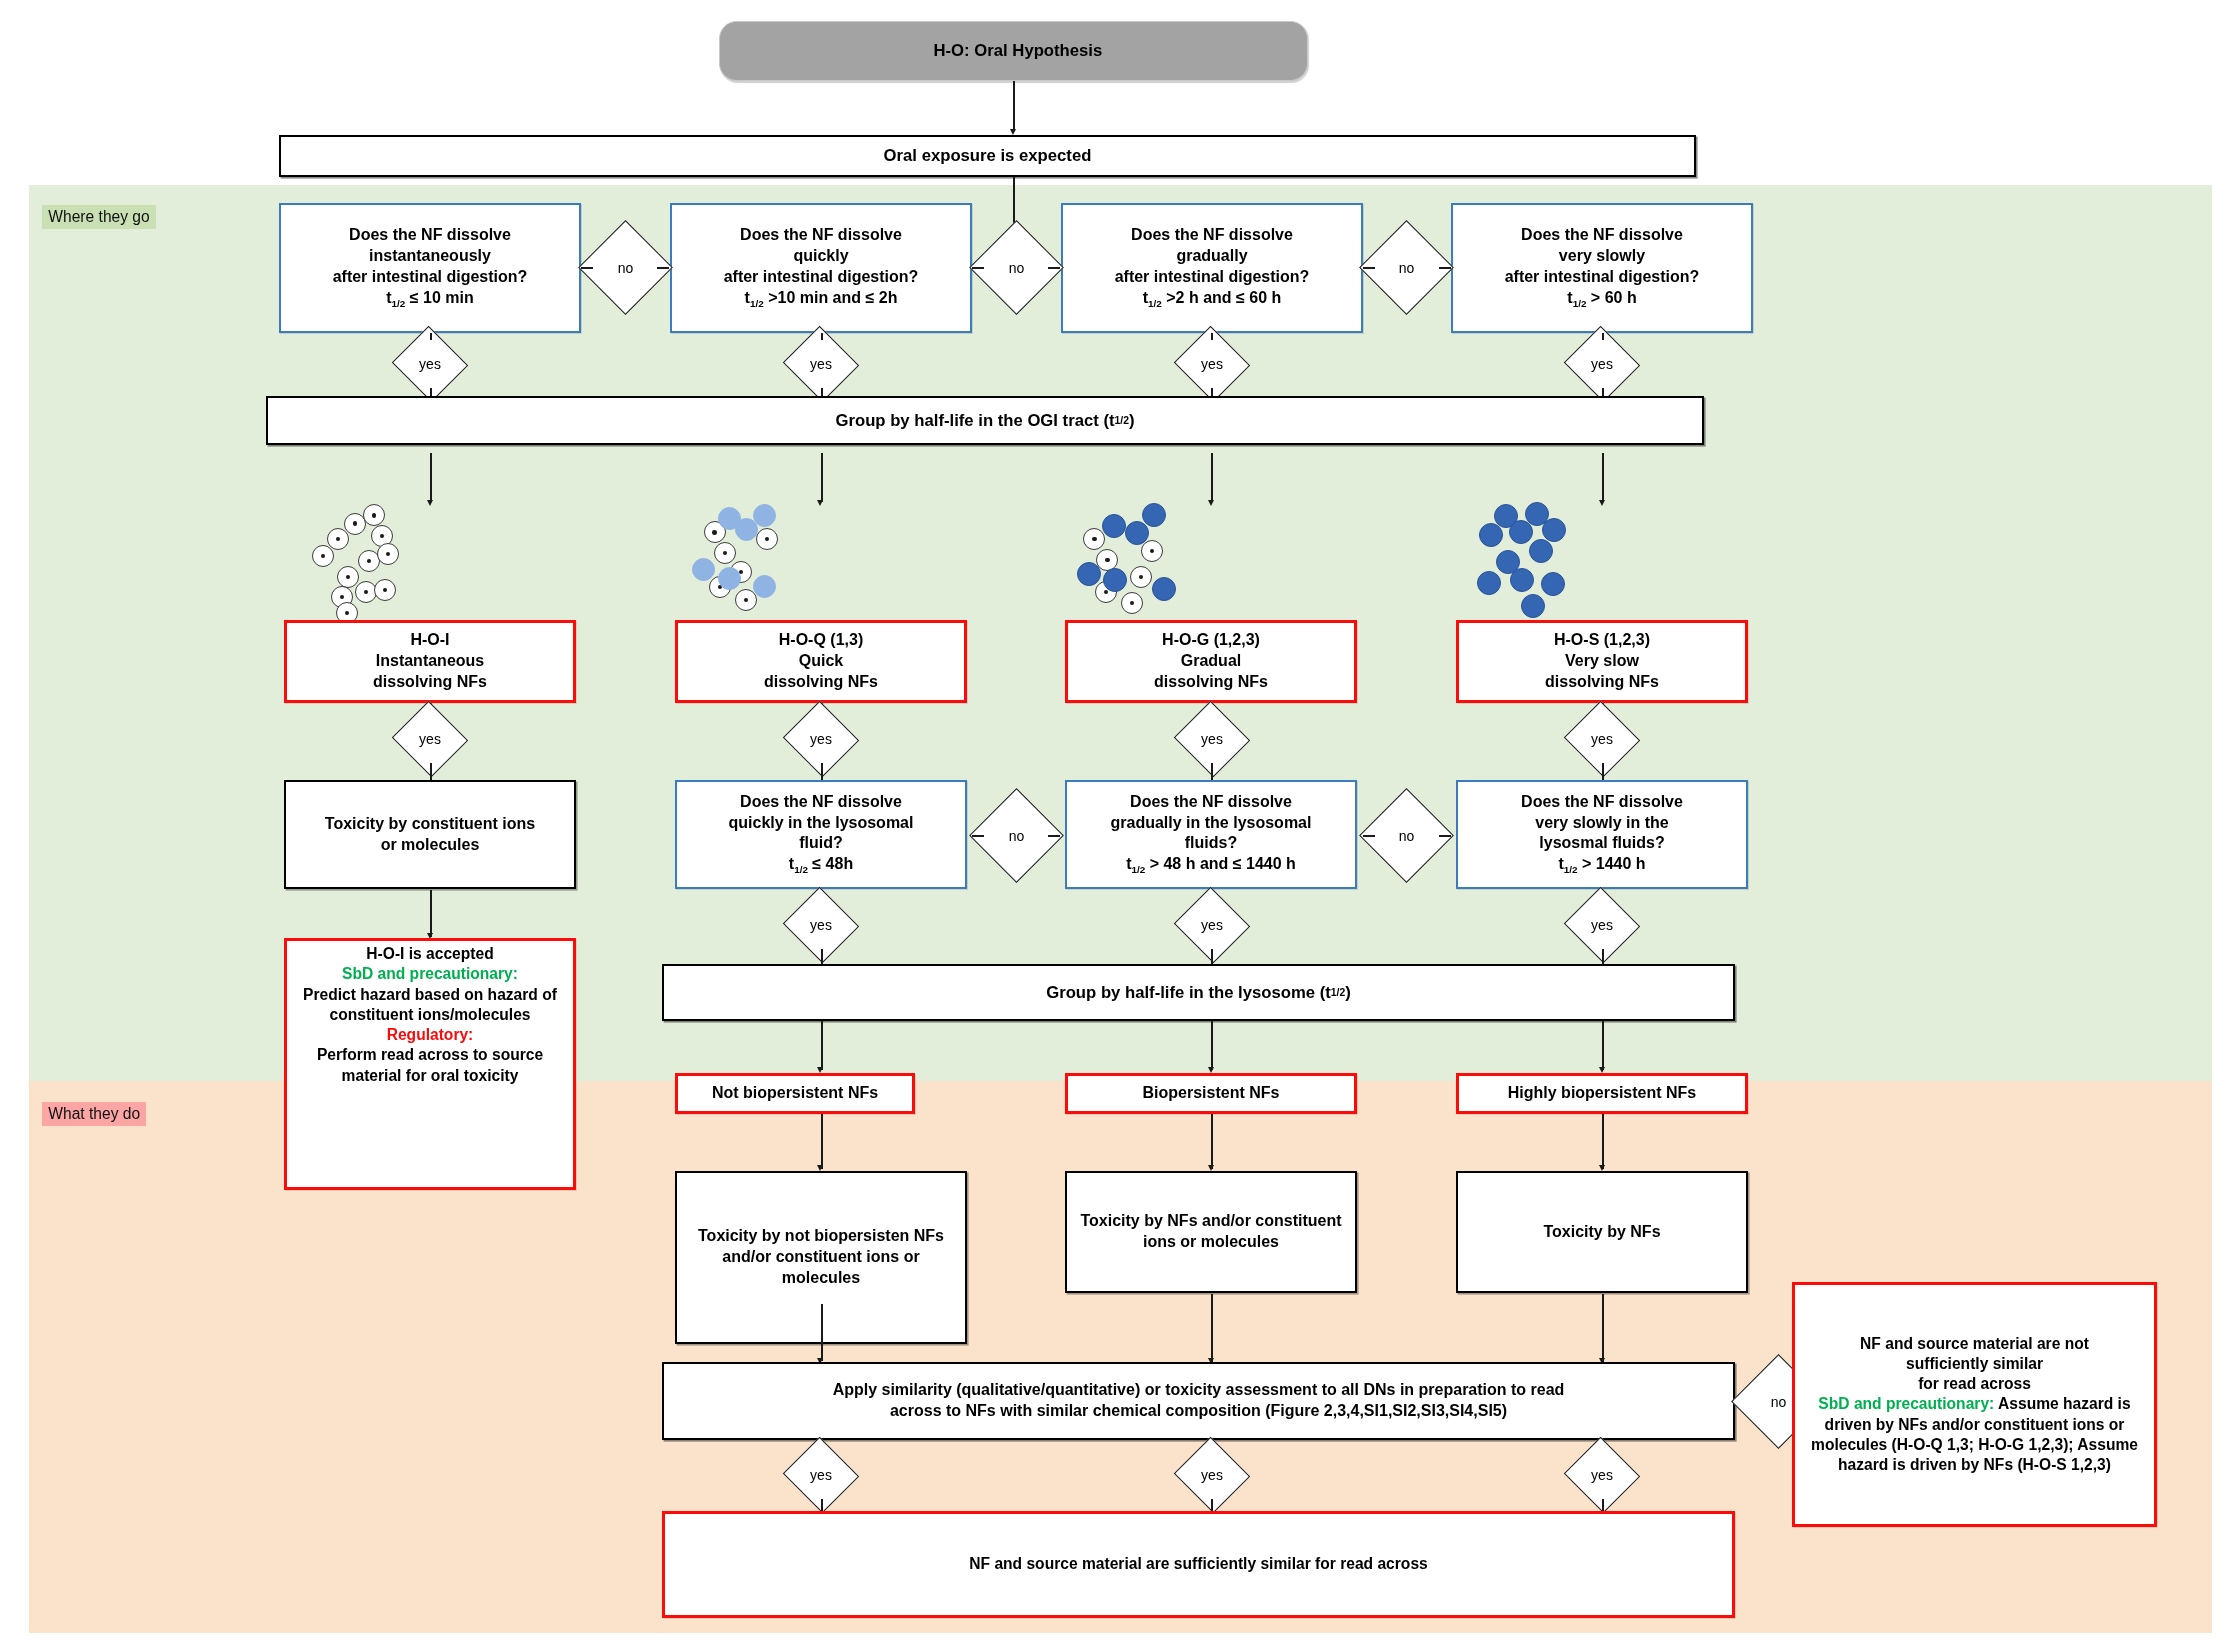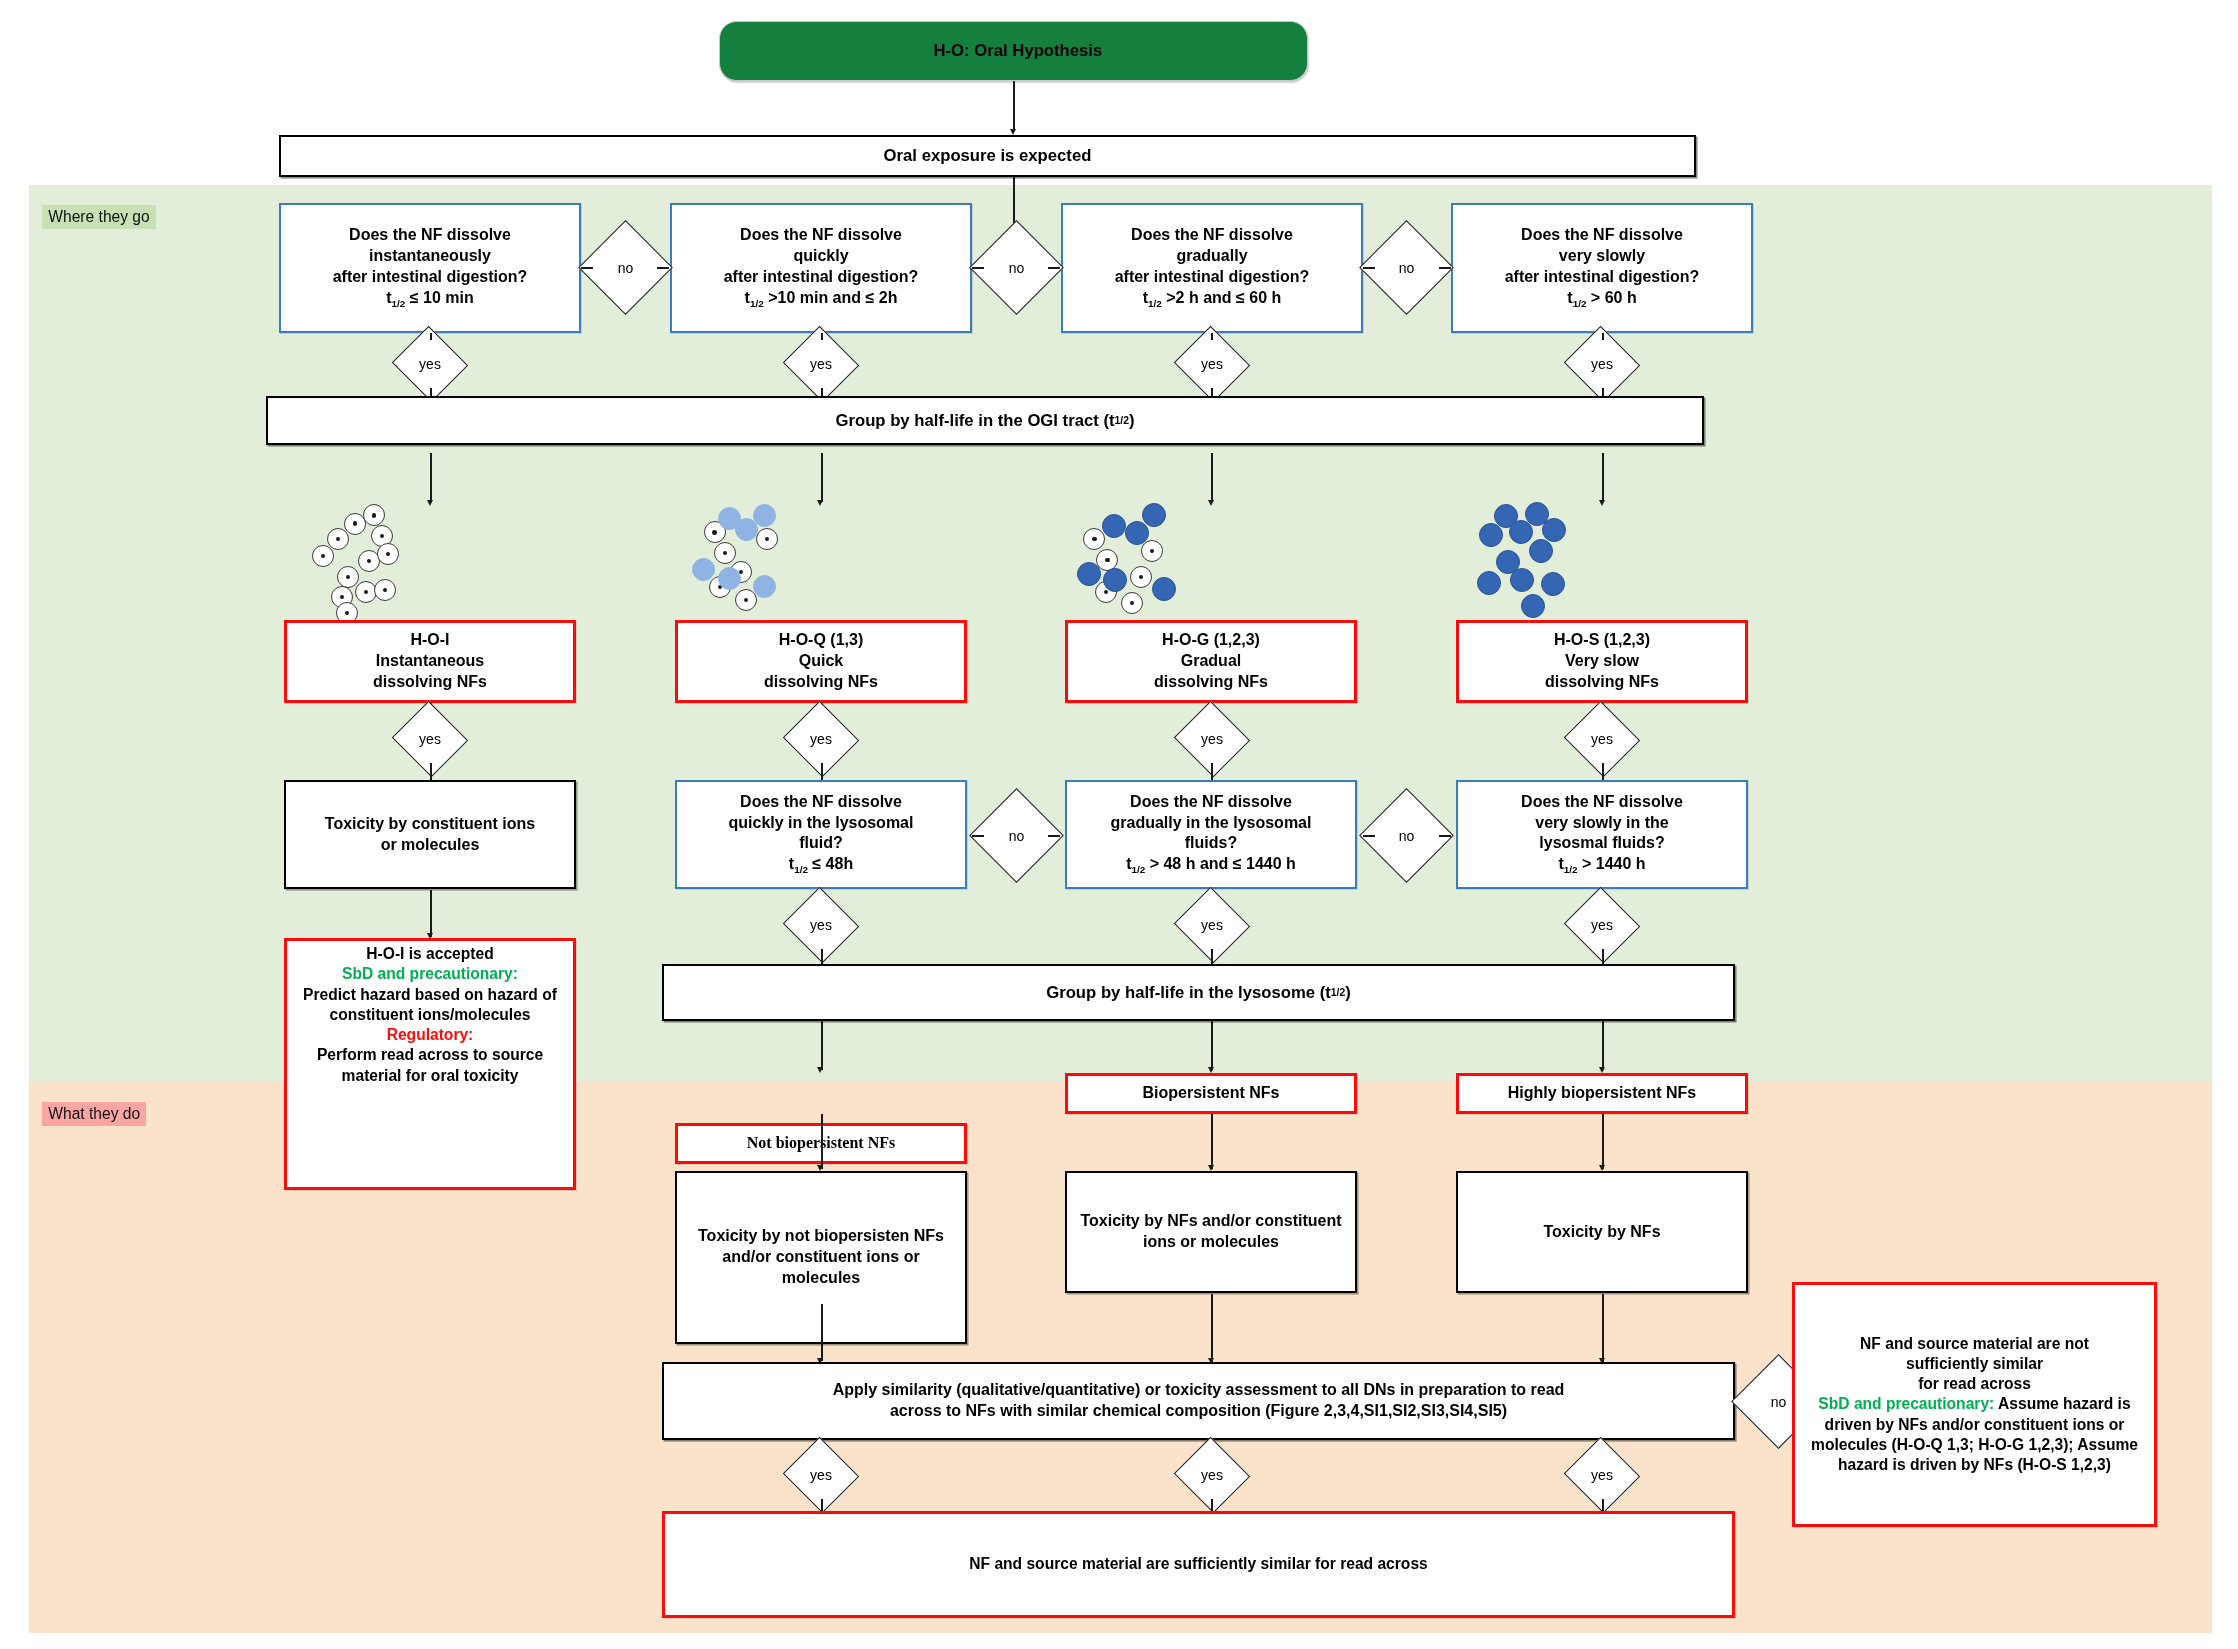--- a/index.html
+++ b/index.html
@@ -16,21 +16,21 @@
   .tag-orange{left:42px;top:1102px;background:#fca5a5;}
 
   
   .node{position:absolute;box-sizing:border-box;background:#ffffff;
         display:flex;align-items:center;justify-content:center;text-align:center;
         color:#000;line-height:1.30;padding:3.1px 5.2px;}
   .n-blue{border:2.6px solid #3a7cbe;box-shadow:1px 1px 0 rgba(0,0,0,.12);}
   .n-red{border:3.1px solid #fb0b09;box-shadow:1px 1px 0 rgba(0,0,0,.10);}
   .n-black{border:2.1px solid #000000;box-shadow:1.6px 1.6px 0 rgba(0,0,0,.35);}
   .n-bar{border:2.1px solid #000000;box-shadow:1.6px 1.6px 0 rgba(0,0,0,.45);}
-  .n-round{border:1.6px solid #c9c9c9;border-radius:17.7px;background:#15803d;
+  .n-round{border:1.6px solid #c9c9c9;border-radius:17.7px;background:#a3a3a3;
            box-shadow:1px 1.6px 1px rgba(0,0,0,.18);padding-left:14px;}
   .fs30{font-size:15.6px;}
   .fs31{font-size:16px;}
   .fs32{font-size:16.7px;}
   .b{font-weight:bold;}
   .sub{font-size:.62em;vertical-align:sub;letter-spacing:0;}
   .green-t{color:#00b050;font-weight:bold;}
   .red-t{color:#fb0b09;font-weight:bold;}
 
   
@@ -360,21 +360,21 @@
       <span>)</span>
   </div>
 
   <div class="vline" style="left:821px;top:1021px;height:49px;"></div>
   <div class="arrow-d" style="left:817px;top:1067px;"></div>
   <div class="vline" style="left:1211px;top:1021px;height:49px;"></div>
   <div class="arrow-d" style="left:1208px;top:1067px;"></div>
   <div class="vline" style="left:1602px;top:1021px;height:49px;"></div>
   <div class="arrow-d" style="left:1599px;top:1067px;"></div>
 
-  <div class="node n-red fs31 b" style="left:675px;top:1123px;width:292px;height:41px;font-family:Liberation Serif, serif;">Not biopersistent NFs</div>
+  <div class="node n-red fs31 b" style="left:675px;top:1073px;width:240px;height:41px;">Not biopersistent NFs</div>
   <div class="node n-red fs31 b" style="left:1065px;top:1073px;width:292px;height:41px;">Biopersistent NFs</div>
   <div class="node n-red fs31 b" style="left:1456px;top:1073px;width:292px;height:41px;">Highly biopersistent NFs</div>
 
   <div class="vline" style="left:821px;top:1114px;height:55px;"></div>
   <div class="arrow-d" style="left:817px;top:1165px;"></div>
   <div class="vline" style="left:1211px;top:1114px;height:55px;"></div>
   <div class="arrow-d" style="left:1208px;top:1165px;"></div>
   <div class="vline" style="left:1602px;top:1114px;height:55px;"></div>
   <div class="arrow-d" style="left:1599px;top:1165px;"></div>
 

